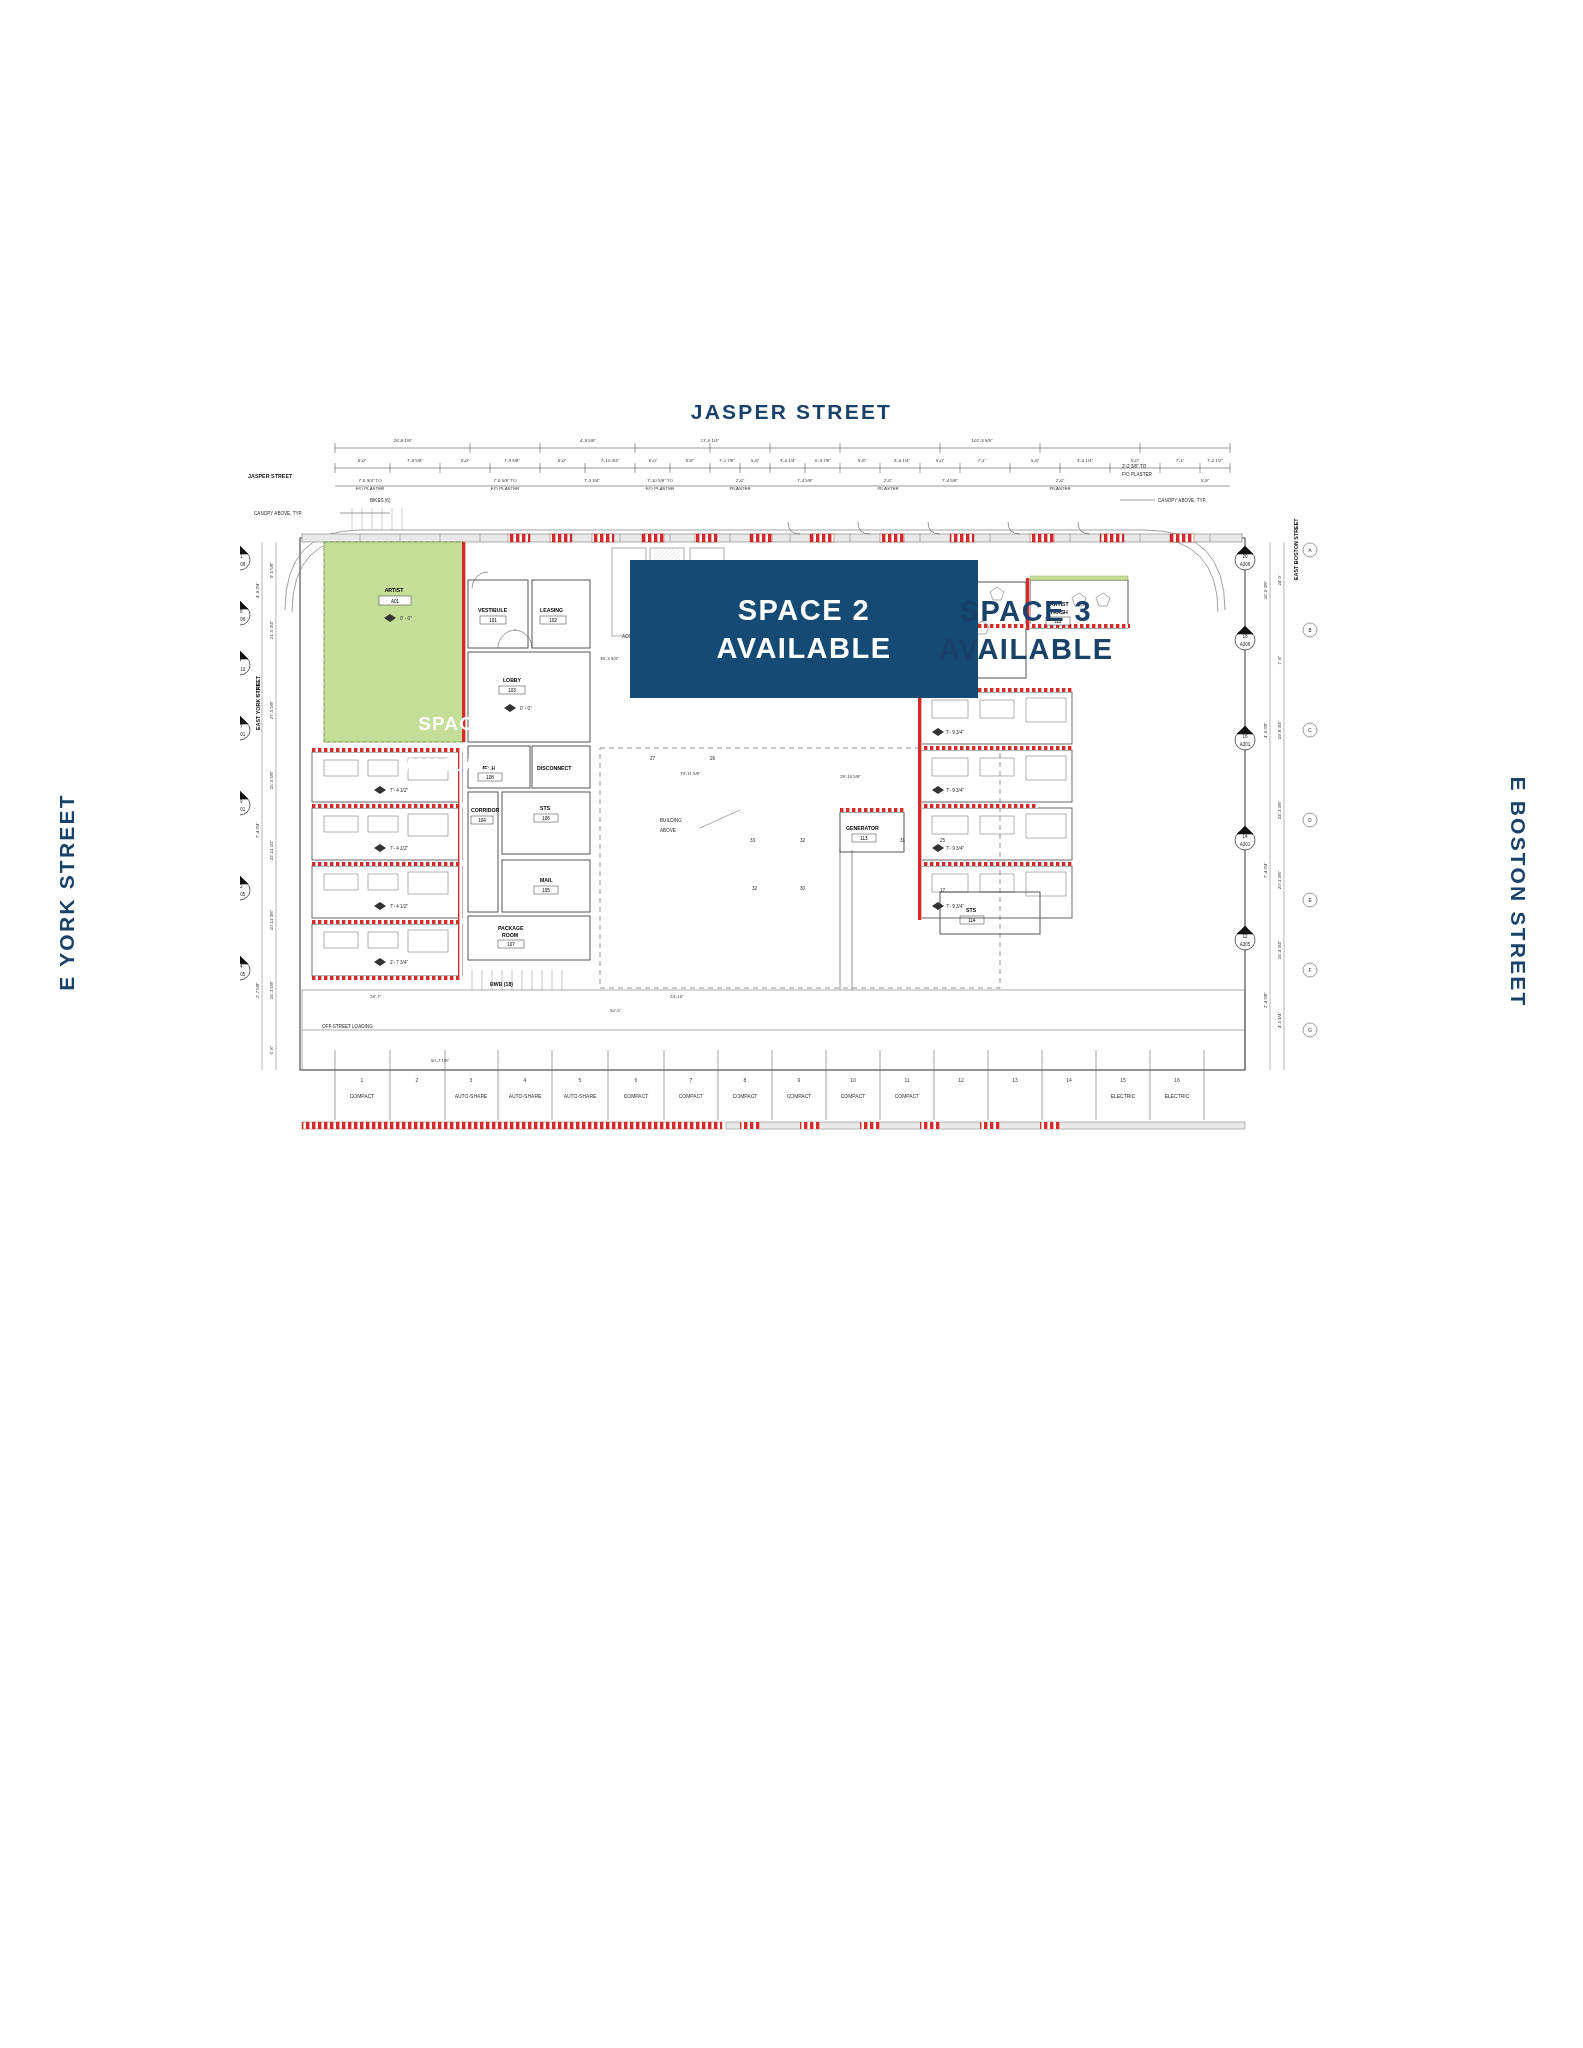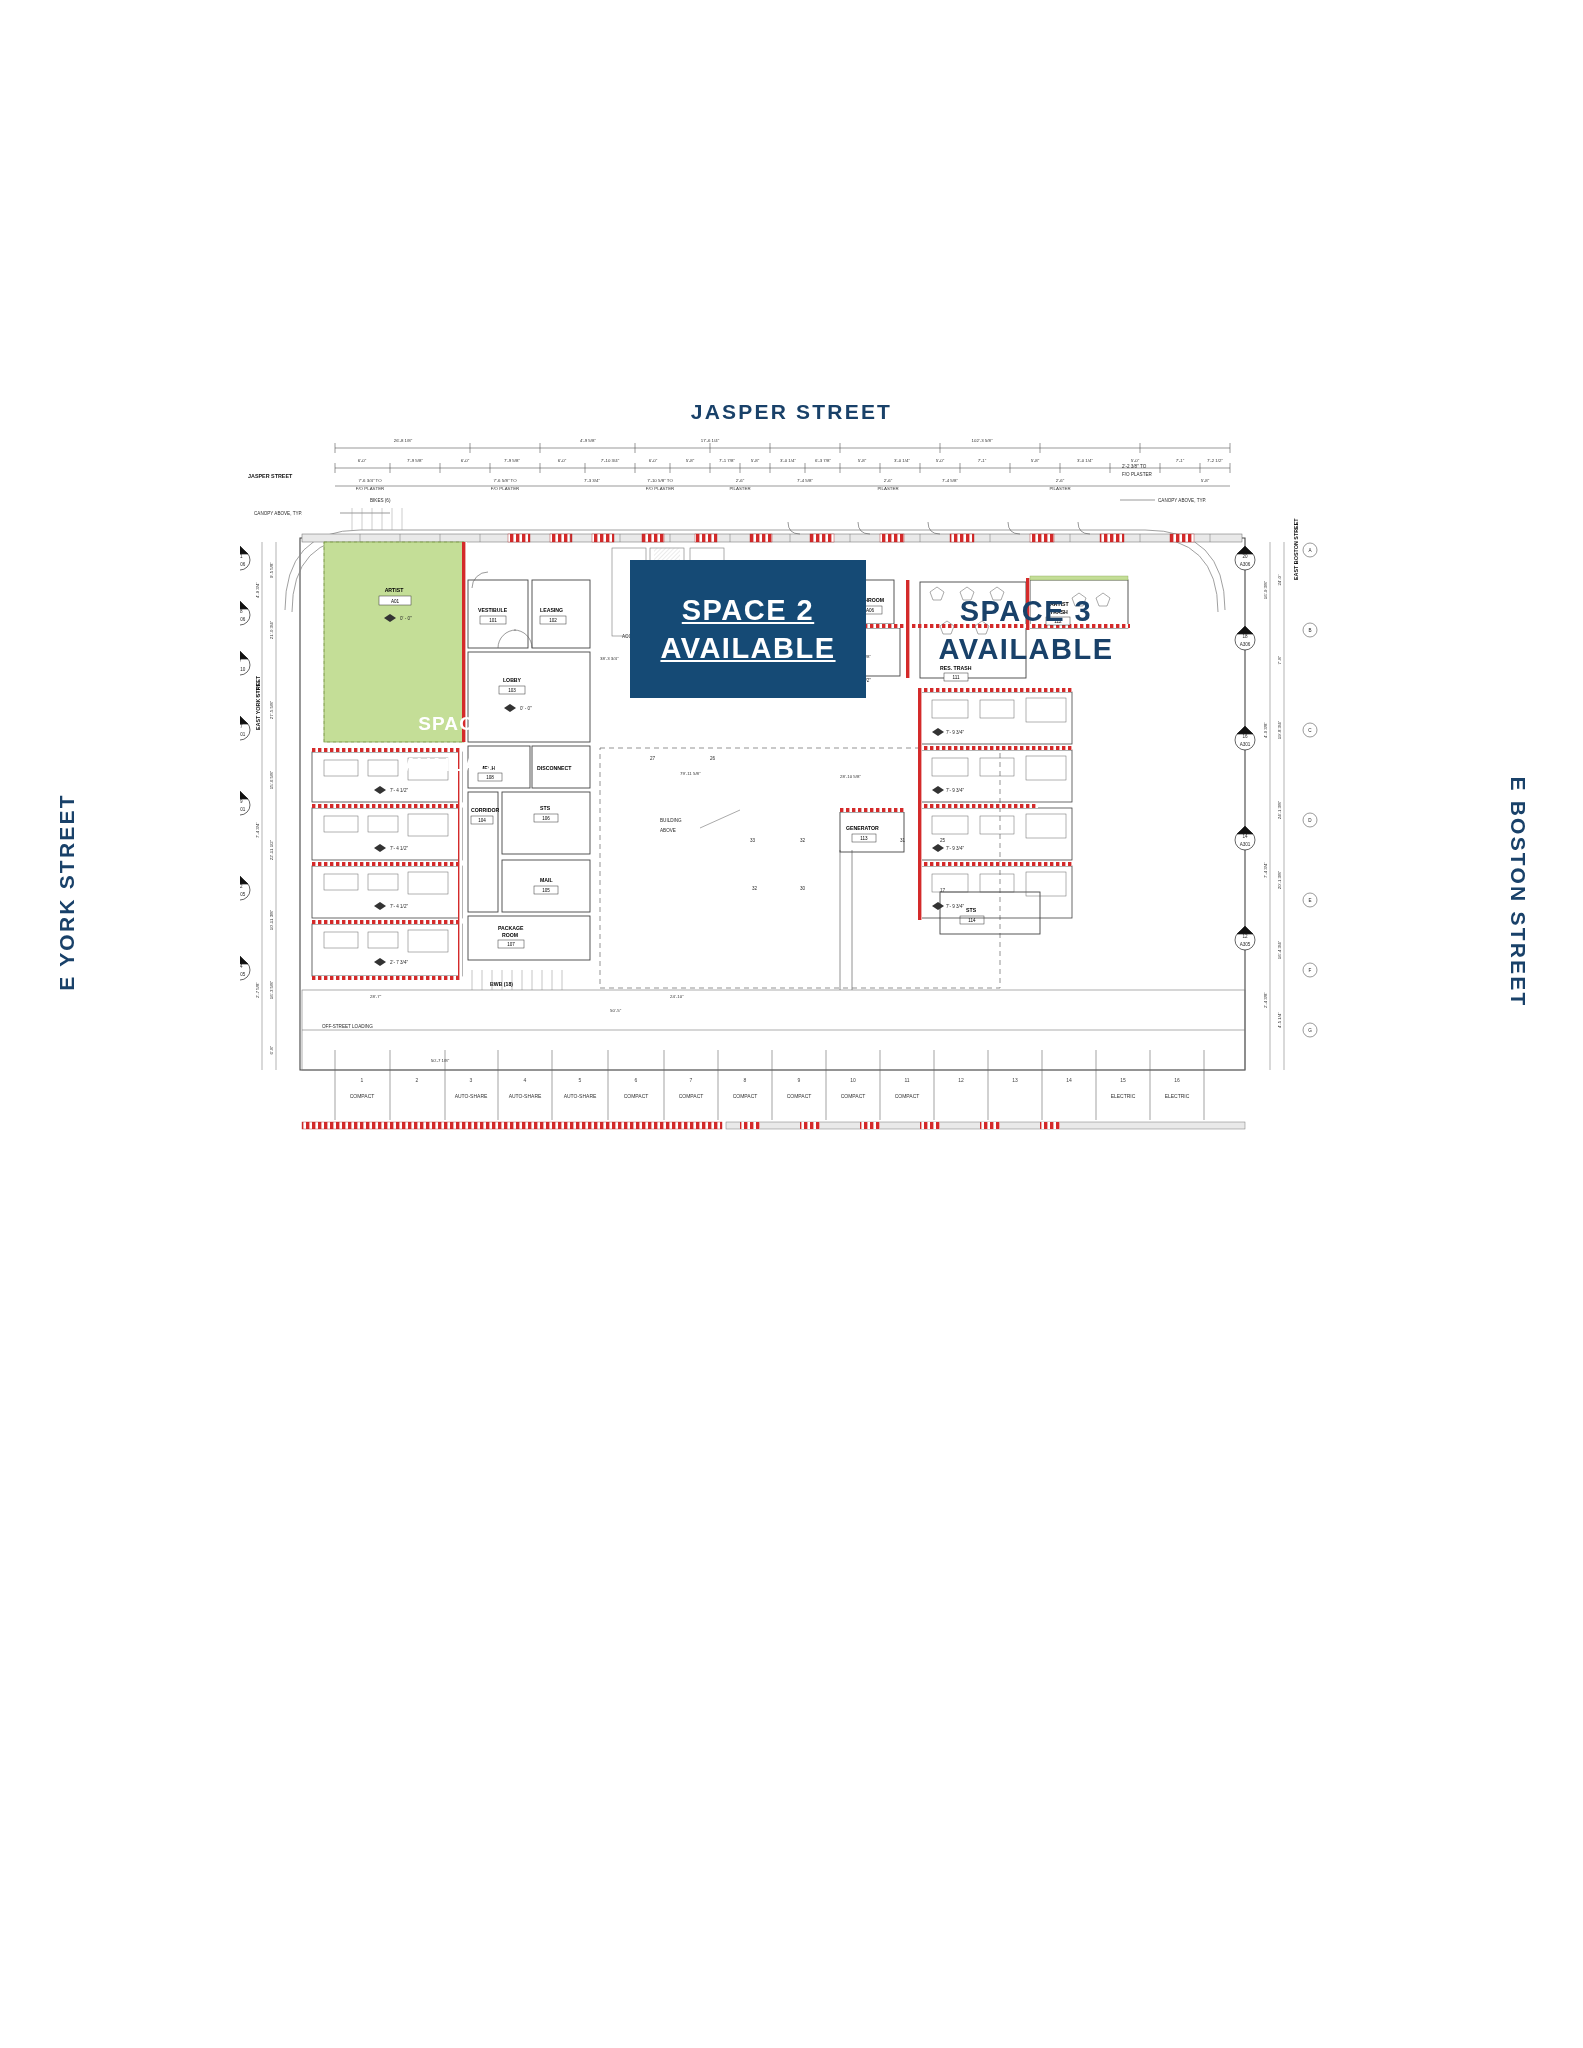--- a/index.html
+++ b/index.html
@@ -55,23 +55,22 @@
   #space-1-box {
     left:392px; top:557px; width:140px; height:250px;
     color:#ffffff;
     font-size:19px;
     justify-content:flex-end;
     padding-bottom:30px;
     letter-spacing:1.1px;
     gap:16px;
   }
   #space-2-box {
-    left:630px; top:560px; width:236px; height:138px;
+    left:630px; top:560px; width:348px; height:138px;
     color:#ffffff;
-    text-decoration:underline;
   }
   #space-3-box {
     left:896px; top:570px; width:220px; height:120px;
     color:#194169;
     padding-left:40px;
   }
   .avail-line { display:block; }
 
   
   .tiny { font-size:4.6px; fill:#2a2a2a; font-family:"Liberation Sans", sans-serif; }

